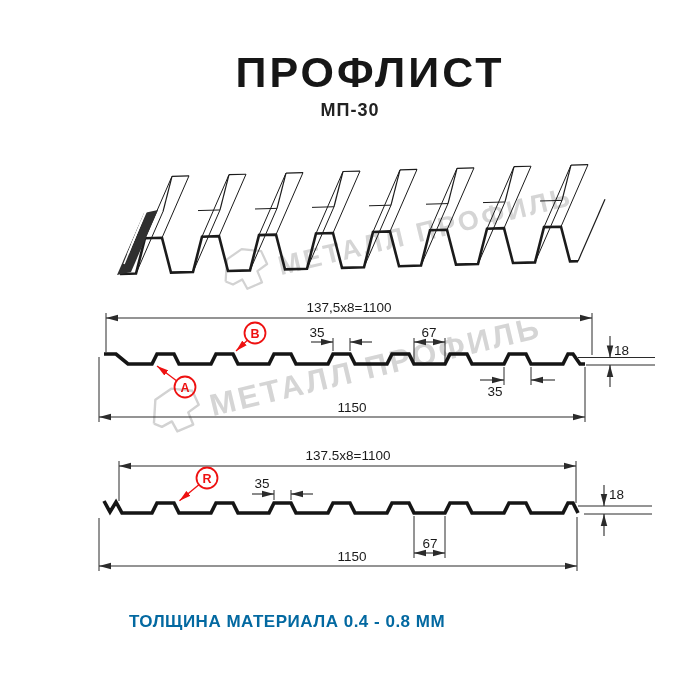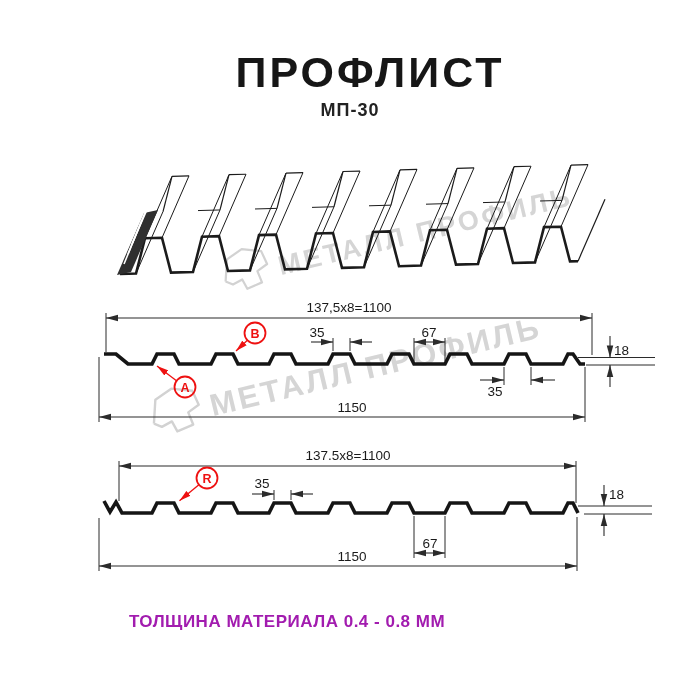--- a/index.html
+++ b/index.html
@@ -6,21 +6,21 @@
   body{width:700px;height:700px;background:#ffffff;position:relative;overflow:hidden;
        font-family:"Liberation Sans","DejaVu Sans",sans-serif;}
   .abs{position:absolute;}
   
   .title{left:0;top:48px;width:700px;text-align:center;font-size:43px;font-weight:bold;
          letter-spacing:3px;color:#161616;z-index:3;padding-left:20px;}
   .subtitle{left:0;top:100px;width:700px;text-align:center;font-size:18px;font-weight:bold;
          letter-spacing:1px;color:#222;z-index:3;}
   
   .footer{left:0;top:612px;width:574px;text-align:center;font-size:17px;font-weight:bold;
-         letter-spacing:0.5px;color:#a21caf;z-index:3;}
+         letter-spacing:0.5px;color:#0369a1;z-index:3;}
   
   .wm{display:flex;align-items:flex-end;gap:8px;z-index:1;transform-origin:0 60%;
       transform:rotate(-13.5deg);color:#d5d5d5;font-weight:bold;white-space:nowrap;}
   .wm .wmtxt{letter-spacing:3px;}
   .wm1{left:222px;top:252px;font-size:27px;}
   .wm2{left:150px;top:392px;font-size:31px;}
   .wm svg{flex:0 0 auto;}
   
   svg.draw{position:absolute;z-index:2;overflow:visible;}
   .pf{fill:none;stroke:#151515;stroke-width:3.6;stroke-linejoin:miter;}

